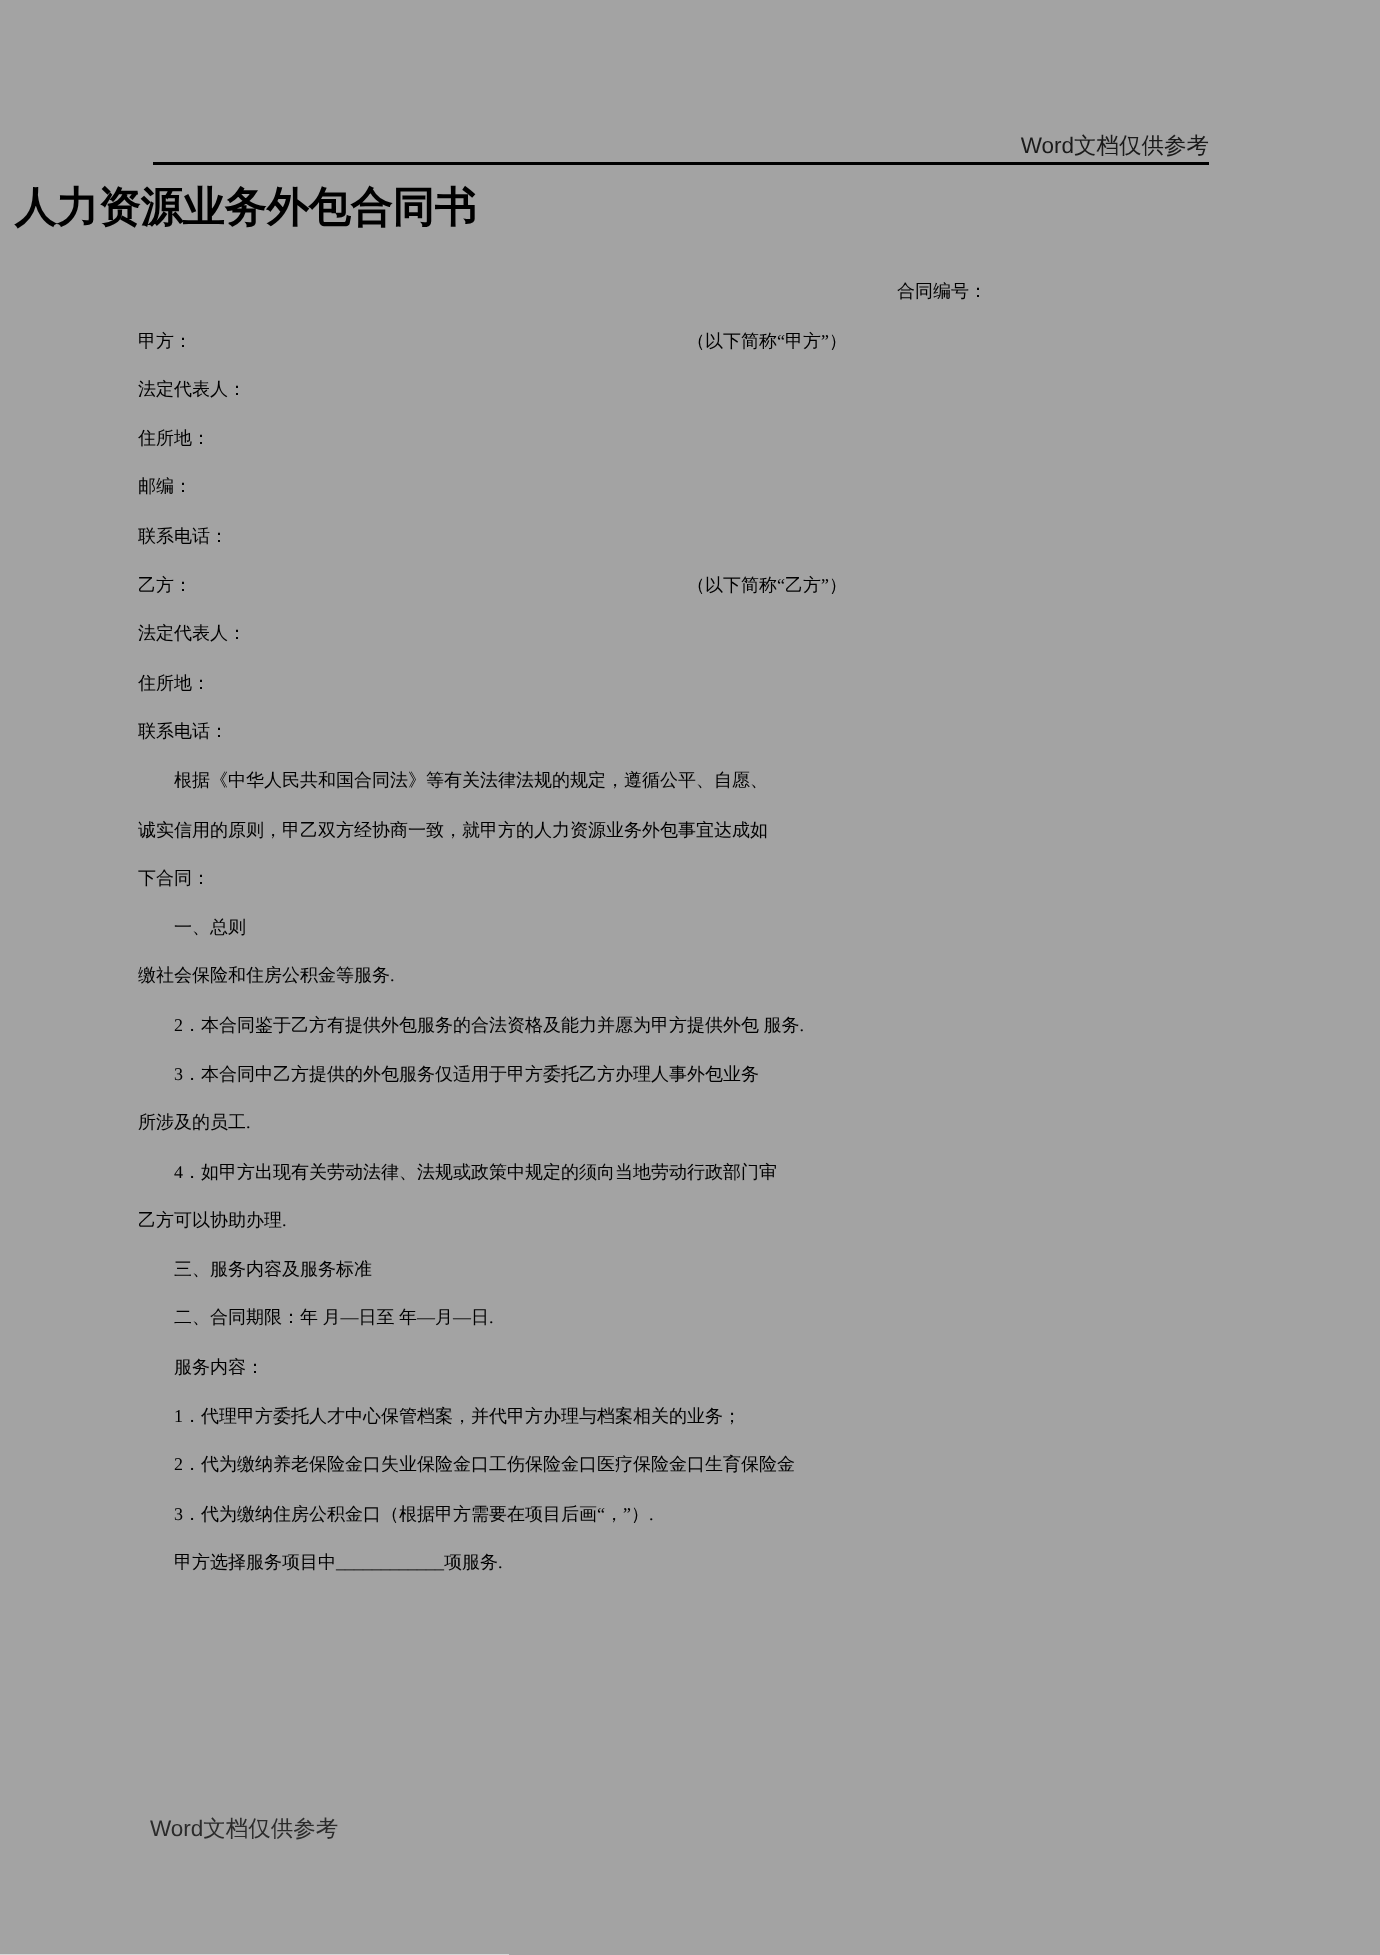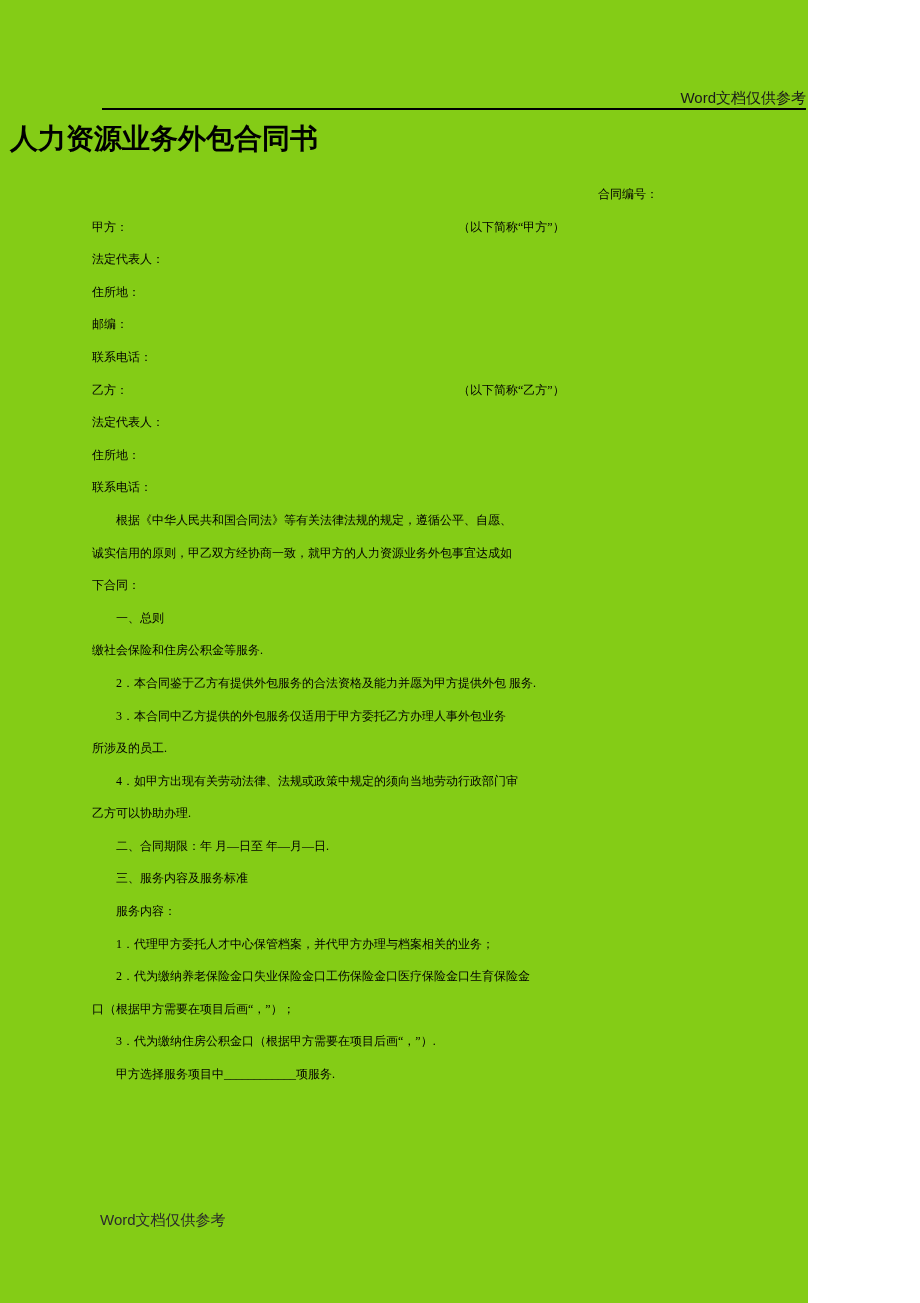--- a/index.html
+++ b/index.html
@@ -1,22 +1,22 @@
 <!DOCTYPE html>
 <html><head>
 <meta charset="utf-8">
 <style>
   html, body {
     margin: 0; padding: 0; background: #ffffff;
   }
   .page {
     position: relative;
-    width: 808px;
+    width: 920px;
     height: 1303px;
-    background: #84cc16;
+    background: #a3a3a3;
     overflow: hidden;
     color: #000000;
   }
   .page-header {
     position: absolute;
     top: 90px;
     left: 102px;
     width: 704px;
     text-align: right;
     font-family: "Liberation Sans", "DejaVu Sans", sans-serif;
@@ -100,26 +100,25 @@
     <p class="indent">根据《中华人民共和国合同法》等有关法律法规的规定，遵循公平、自愿、</p>
     <p>诚实信用的原则，甲乙双方经协商一致，就甲方的人力资源业务外包事宜达成如</p>
     <p>下合同：</p>
     <p class="indent">一、总则</p>
     <p>缴社会保险和住房公积金等服务.</p>
     <p class="indent">2．本合同鉴于乙方有提供外包服务的合法资格及能力并愿为甲方提供外包 服务.</p>
     <p class="indent">3．本合同中乙方提供的外包服务仅适用于甲方委托乙方办理人事外包业务</p>
     <p>所涉及的员工.</p>
     <p class="indent">4．如甲方出现有关劳动法律、法规或政策中规定的须向当地劳动行政部门审</p>
     <p>乙方可以协助办理.</p>
+    <p class="indent">三、服务内容及服务标准</p>
     <p class="indent">二、合同期限：年 月—日至 年—月—日.</p>
-    <p class="indent">三、服务内容及服务标准</p>
     <p class="indent">服务内容：</p>
     <p class="indent">1．代理甲方委托人才中心保管档案，并代甲方办理与档案相关的业务；</p>
     <p class="indent">2．代为缴纳养老保险金口失业保险金口工伤保险金口医疗保险金口生育保险金</p>
-    <p>口（根据甲方需要在项目后画“，”）；</p>
     <p class="indent">3．代为缴纳住房公积金口（根据甲方需要在项目后画“，”）.</p>
     <p class="indent">甲方选择服务项目中____________项服务.</p>
 
   </div>
 
   <div class="page-footer">
     <span>Word文档仅供参考</span>
   </div>
 
 </div>

